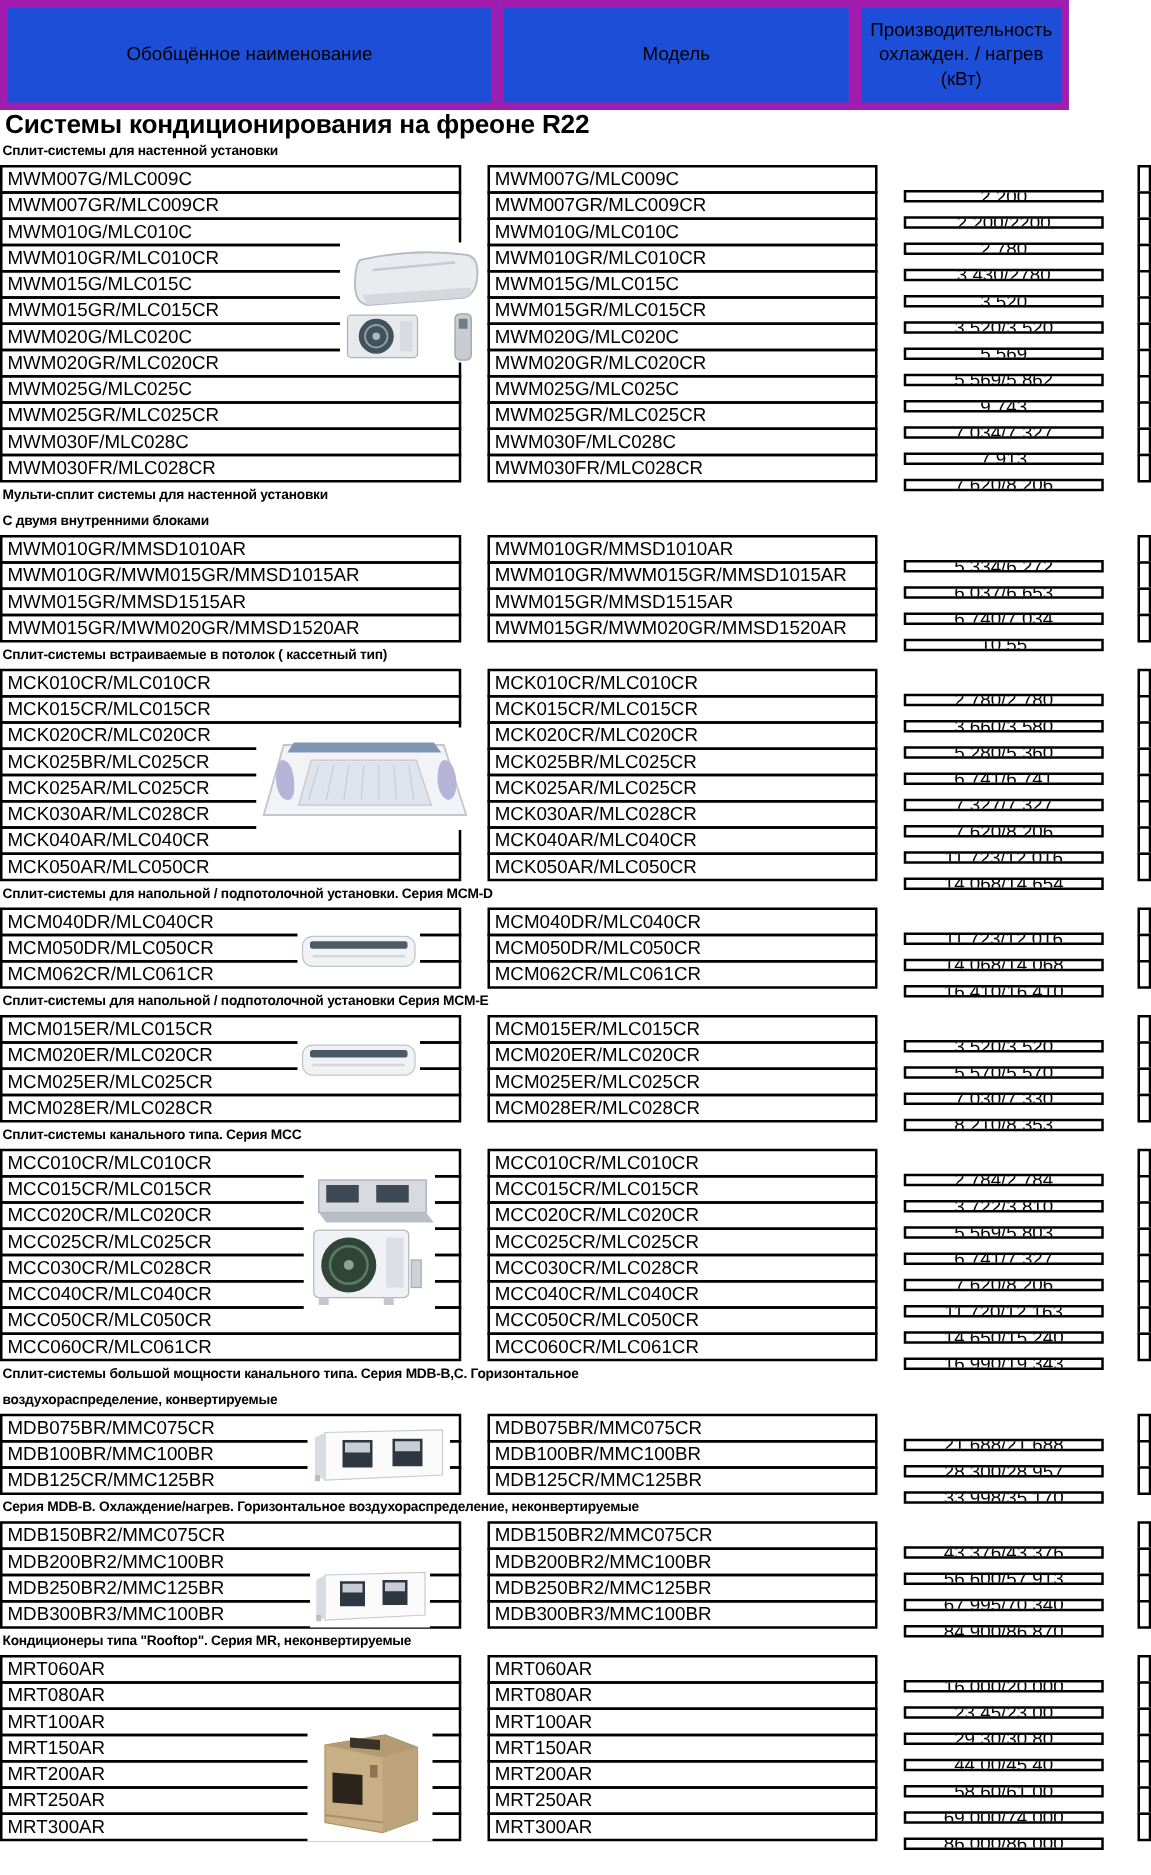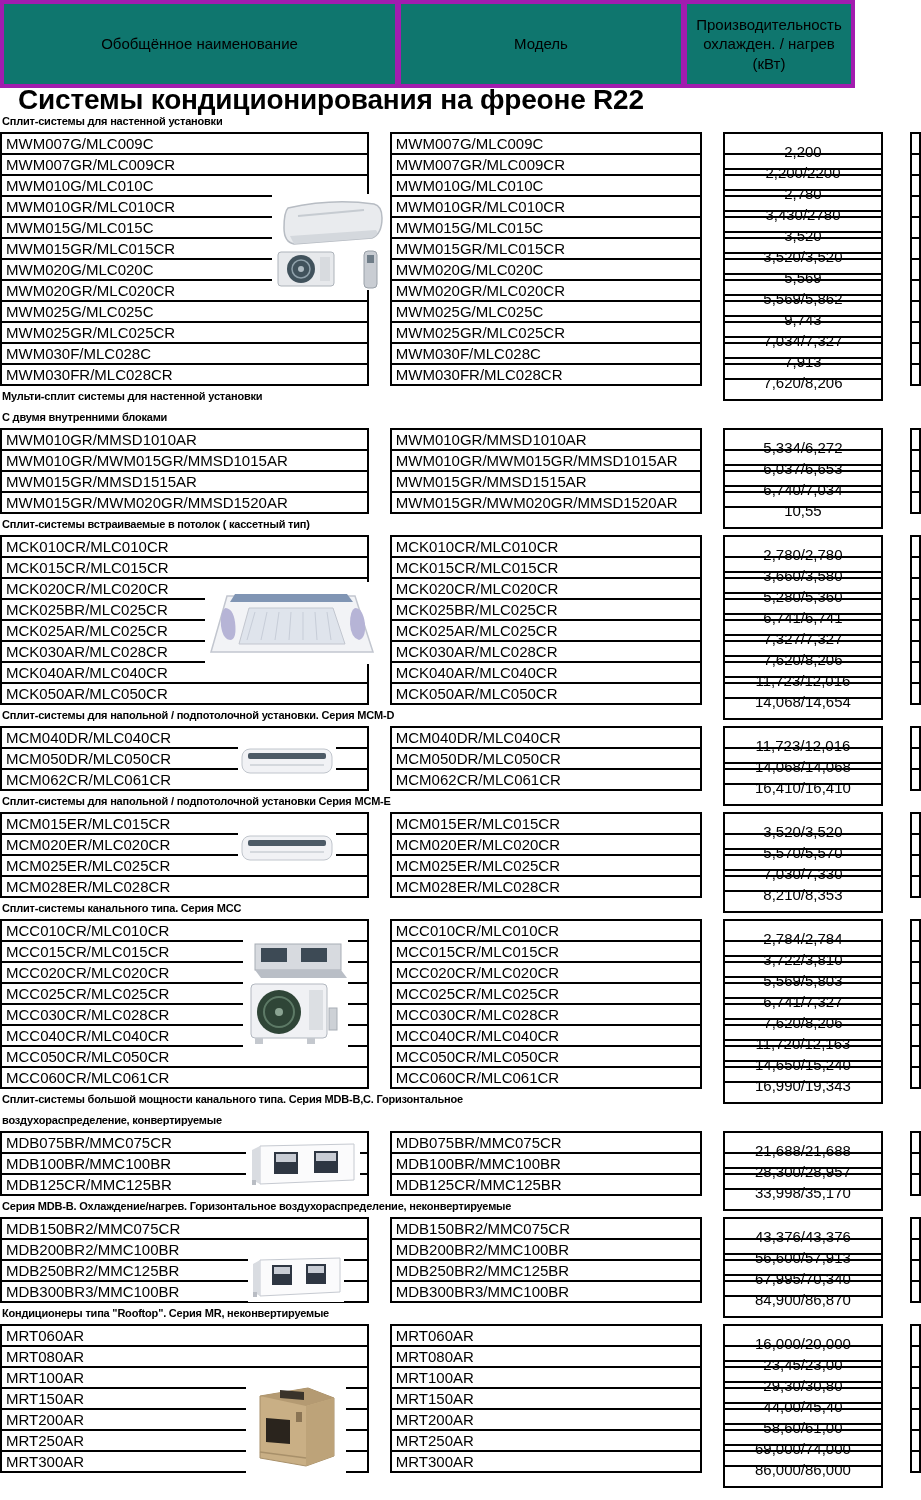--- a/index.html
+++ b/index.html
@@ -1,42 +1,42 @@
 <!DOCTYPE html>
 <html><head>
 <meta charset="utf-8">
 <style>
   html,body{margin:0;padding:0;background:#ffffff;}
   body{width:921px;font-family:"Liberation Sans",sans-serif;color:#000;}
   .page{position:relative;width:921px;height:1500px;background:#fff;overflow:hidden;}
 
   
   .header-row{display:flex;height:88px;}
-  .h-cell{box-sizing:border-box;border:4px solid #a21caf;display:flex;align-items:center;
+  .h-cell{box-sizing:border-box;border:6px solid #a21caf;display:flex;align-items:center;
           justify-content:center;text-align:center;font-size:15px;line-height:1.3;
-          white-space:pre-line;background:#0f766e;}
+          white-space:pre-line;background:#1d4ed8;}
   .h1{width:399px;}
   .h2{width:288px;margin-left:-2px;}
   .h3{width:172px;margin-left:-2px;}
 
   
-  .doc-title{height:23px;line-height:23px;font-size:28px;font-weight:bold;
-             padding-left:18px;white-space:nowrap;letter-spacing:-0.2px;}
+  .doc-title{height:23px;line-height:23px;font-size:21px;font-weight:bold;
+             padding-left:4px;white-space:nowrap;letter-spacing:-0.2px;}
   .section-heading{height:21px;line-height:21px;font-size:11px;font-weight:bold;
                    padding-left:2px;white-space:nowrap;letter-spacing:-0.2px;}
 
   
   .rows-block{position:relative;}
   .t-row{display:flex;height:23px;gap:23px;}
   .t-row + .t-row{margin-top:-2px;}
   .c{box-sizing:border-box;border:2px solid #000;display:flex;align-items:center;
      font-size:15px;white-space:nowrap;overflow:hidden;background:transparent;}
   .c1{width:399px;padding-left:4px;}
   .c2{width:338px;margin-left:-2px;padding-left:4px;}
-  .c3{width:172px;margin-left:-2px;justify-content:center;padding:17px 2px;}
+  .c3{width:172px;margin-left:-2px;justify-content:center;padding:3px 2px;margin-top:20px;}
   .c4{width:12px;margin-left:4px;background:#fff;}
 
   
   .img-box{position:absolute;background:#fff;z-index:5;}
   .img-wall{left:272px;top:194px;width:115px;height:96px;}
   .img-cassette{left:205px;top:582px;width:172px;height:82px;}
   .img-mcmd{left:238px;top:743px;width:98px;height:36px;}
   .img-mcme{left:238px;top:830px;width:98px;height:36px;}
   .img-mcc{left:243px;top:936px;width:105px;height:112px;}
   .img-mdb1{left:246px;top:1136px;width:114px;height:54px;}

